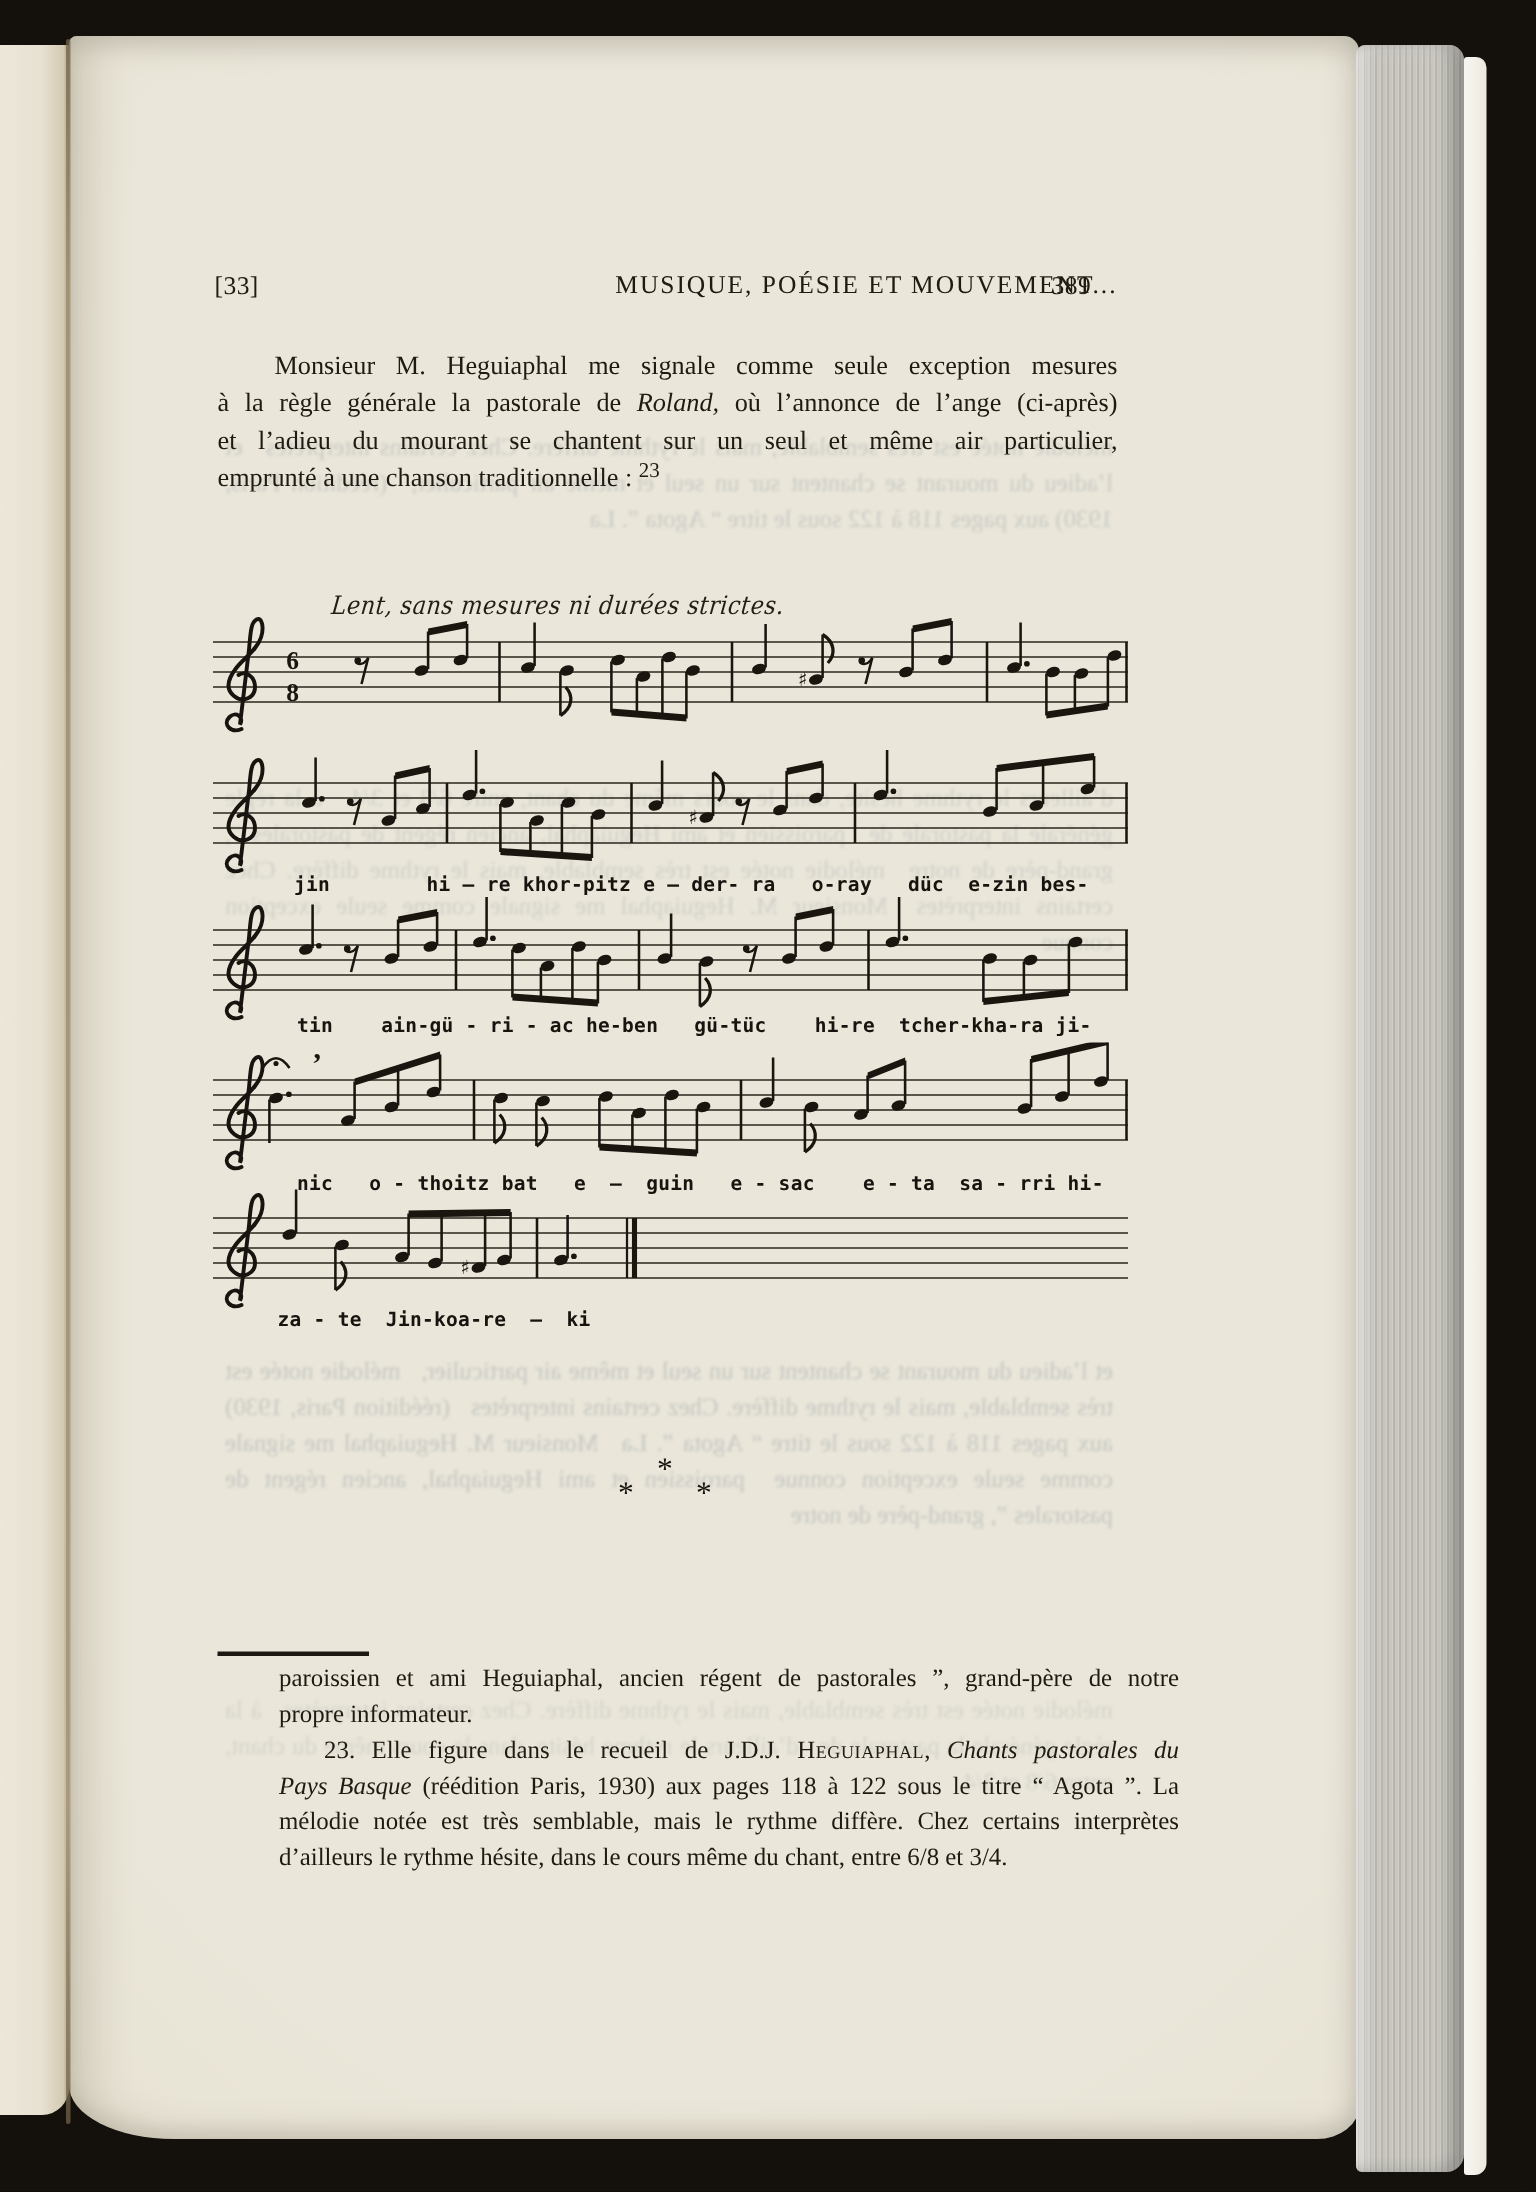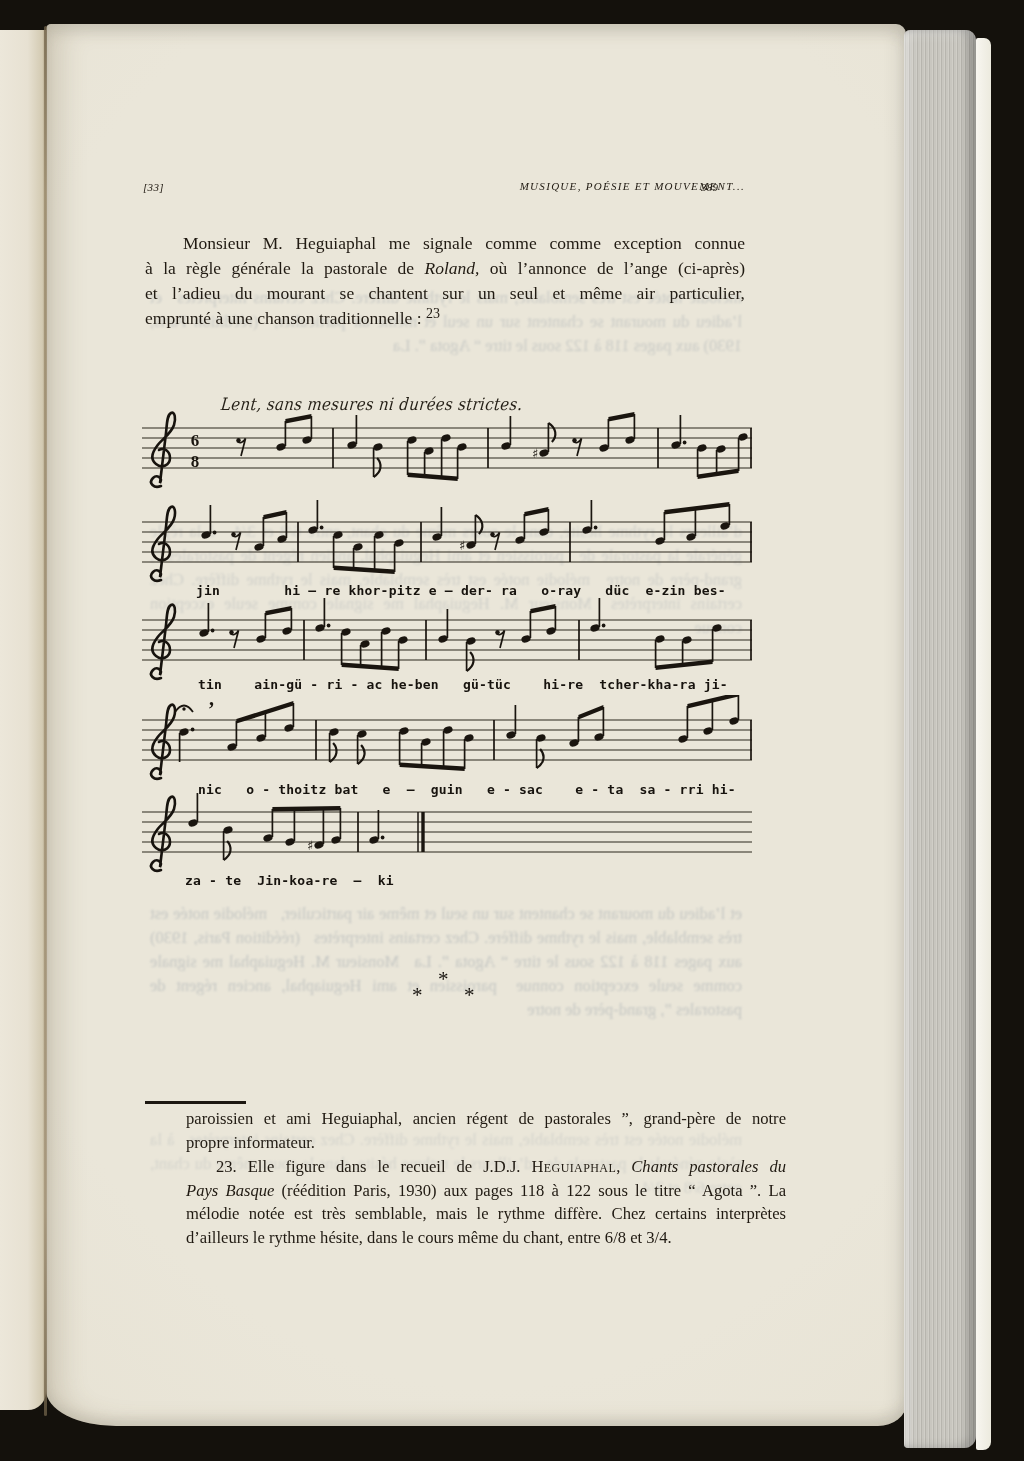--- a/index.html
+++ b/index.html
@@ -22,21 +22,21 @@
   .cover-edge{position:absolute;left:976px;top:38px;width:15px;height:1412px;
     background:linear-gradient(90deg,#f8f6f0,#eceade);border-radius:2px 7px 8px 2px;}
   
   .content{position:absolute;left:0;top:0;width:1024px;height:1461px;color:#201a12;}
   .content > div, .content > span{position:absolute;}
   .bleed{color:#7d8a99;opacity:.30;filter:blur(1px);transform:scaleX(-1);
     font-size:16.5px;line-height:24px;text-align:justify;overflow:hidden;z-index:0;
     font-family:"Liberation Serif", serif;}
   .bleed span{margin-right:9px;}
   .z{z-index:2;}
-  .hdr{font-size:11px;letter-spacing:.3px;font-style:italic;}
+  .hdr{font-size:17px;letter-spacing:.3px;}
   .title{letter-spacing:1.3px;text-align:right;}
   .text-block{width:600px;font-size:17.5px;line-height:24.9px;}
   .jl{text-align:justify;text-align-last:justify;}
   .indent1{padding-left:38px;}
   .indent2{padding-left:30px;}
   .it{font-style:italic;}
   .sc{font-variant:small-caps;letter-spacing:.4px;}
   sup{font-size:14px;vertical-align:6px;line-height:0;}
   .fn{width:600px;font-size:16.6px;line-height:23.6px;margin-left:41px;}
   .rule{background:#1d1811;height:2.5px;}
@@ -82,21 +82,21 @@
       <span>mélodie notée est très semblable, mais le rythme diffère. Chez certains interprètes</span>
       <span>à la règle générale la pastorale de </span>
       <span>d’ailleurs le rythme hésite, dans le cours même du chant, entre 6/8 et 3/4.</span>
     </div>
 
     <div class="hdr z" style="left:143px;top:181px">[33]</div>
     <div class="hdr title z" style="left:145px;top:180px;width:600px">MUSIQUE, POÉSIE ET MOUVEMENT...</div>
     <div class="hdr z" style="left:701px;top:181px">389</div>
 
     <div class="text-block z" style="left:145px;top:231px">
-      <div class="jl indent1"><span>Monsieur M. Heguiaphal me signale comme comme exception connue</span></div>
+      <div class="jl indent1"><span>Monsieur M. Heguiaphal me signale comme seule exception mesures</span></div>
       <div class="jl"><span>à la règle générale la pastorale de </span><span class="it">Roland,</span><span> où l’annonce de l’ange (ci-après)</span></div>
       <div class="jl"><span>et l’adieu du mourant se chantent sur un seul et même air particulier,</span></div>
       <div><span>emprunté à une chanson traditionnelle : </span><sup>23</sup></div>
     </div>
 
     <div class="tempo z" style="left:220px;top:394px">Lent, sans mesures ni durées strictes.</div>
 
     <div class="staff z" style="left:140px;top:403px"><svg width="614" height="104" viewBox="0 0 614 104">
           <line x1="2" y1="25" x2="612" y2="25" stroke="#2b261d" stroke-width="1.1"></line>
           <line x1="2" y1="35" x2="612" y2="35" stroke="#2b261d" stroke-width="1.1"></line>

